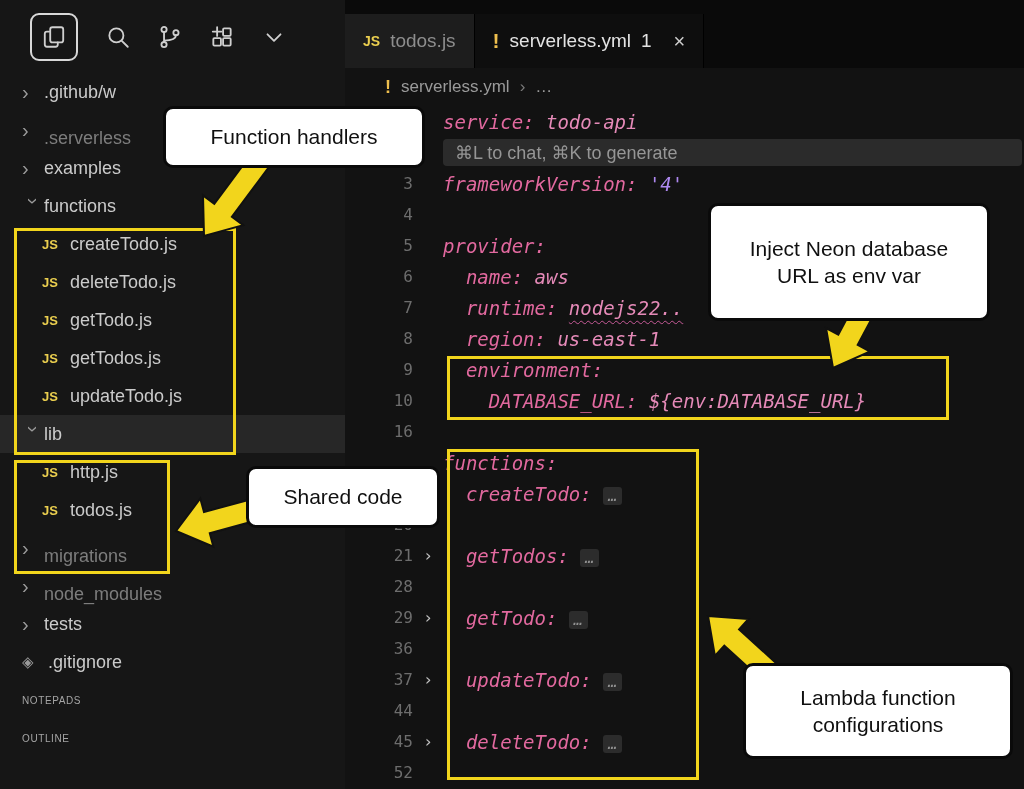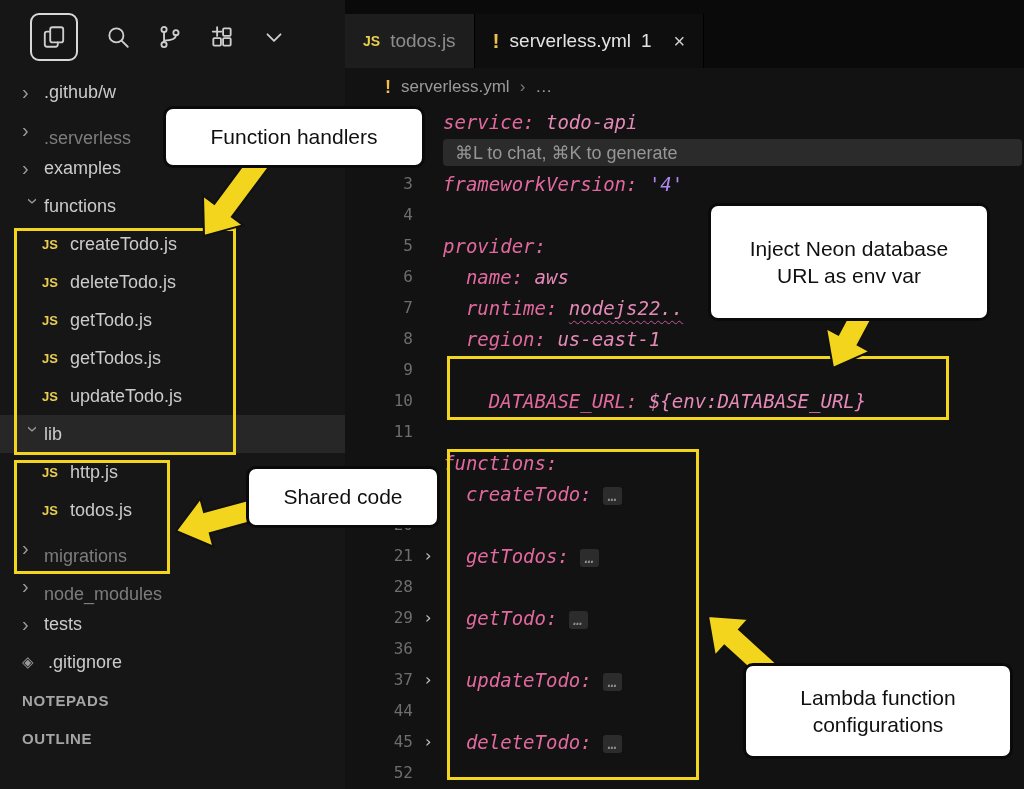--- a/index.html
+++ b/index.html
@@ -13,21 +13,21 @@
   .act-icon{width:28px;height:28px;color:#cfcfcf;display:flex;align-items:center;justify-content:center;cursor:pointer;}
   .act-icon svg{width:26px;height:26px;fill:none;stroke:currentColor;stroke-width:1.7;stroke-linecap:round;stroke-linejoin:round;}
 
   .tree{position:absolute;top:73px;left:0;right:0;bottom:0;overflow:hidden;}
   .tree-root{height:38px;display:flex;align-items:center;padding-left:10px;font-size:16px;font-weight:bold;
              color:#a9a9a9;letter-spacing:1px;cursor:pointer;}
   .tree-row{height:38px;display:flex;align-items:center;padding-left:22px;font-size:18px;color:#cbcbcb;cursor:pointer;}
   .tree-row.depth1{padding-left:42px;}
   .tree-row.dim .t-label{color:#7d7d7d;margin-top:16px;}
   .tree-row.selected{background:#272727;}
-  .section-row .t-label{font-weight:bold;font-size:15px;color:#a5a5a5;letter-spacing:0.6px;}
+  .section-row .t-label{font-weight:normal;font-size:10px;color:#a5a5a5;letter-spacing:0.6px;}
   .chev{display:inline-block;width:22px;color:#9c9c9c;font-size:20px;transform-origin:45% 55%;flex:none;}
   .chev.expanded{transform:rotate(90deg);}
   .js-badge{width:28px;color:var(--js,#eace4f);font-weight:bold;font-size:13px;flex:none;}
   .diamond{width:26px;color:#9a9a9a;font-size:15px;flex:none;}
   .t-label{white-space:nowrap;}
 
   
   .editor{position:absolute;left:345px;top:0;right:0;height:100%;background:#121212;}
   .tabbar{height:68px;background:#0a0a0a;display:flex;align-items:flex-end;}
   .tab{height:54px;display:flex;align-items:center;gap:10px;padding:0 18px;font-size:19px;color:#8d8d8d;
@@ -234,28 +234,29 @@
           <span class="ccontent"><span class="tok-k">  runtime:</span><span class="tok-v"> </span><span class="tok-vu">nodejs22..</span></span>
         </div>
         <div class="crow">
           <span class="gutter">8</span>
           <span class="foldcol"></span>
           <span class="ccontent"><span class="tok-k">  region:</span><span class="tok-v"> us-east-1</span></span>
         </div>
         <div class="crow">
           <span class="gutter">9</span>
           <span class="foldcol"></span>
+          <span class="ccontent"><span class="tok-k">  environment:</span></span>
         </div>
         <div class="crow">
           <span class="gutter">10</span>
           <span class="foldcol"></span>
           <span class="ccontent"><span class="tok-k">    DATABASE_URL:</span><span class="tok-v"> ${env:DATABASE_URL}</span></span>
         </div>
         <div class="crow">
-          <span class="gutter">11</span>
+          <span class="gutter">16</span>
           <span class="foldcol"></span>
           <span class="ccontent"></span>
         </div>
         <div class="crow">
           <span class="gutter"></span>
           <span class="foldcol"></span>
           <span class="ccontent"><span class="tok-k">functions:</span></span>
         </div>
         <div class="crow">
           <span class="gutter"></span>

